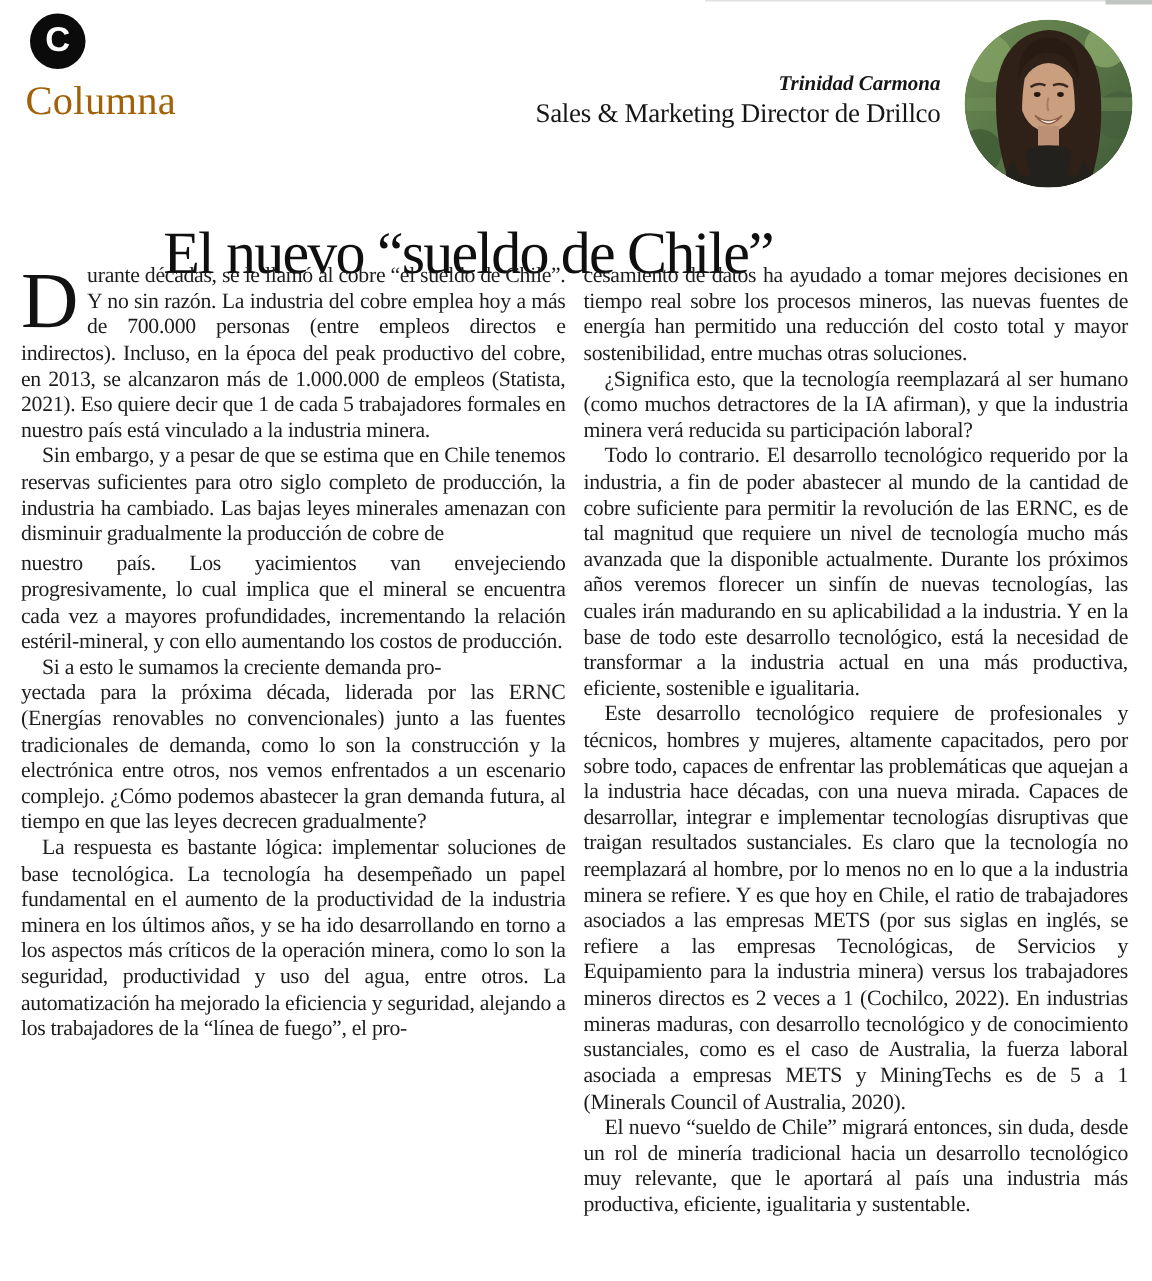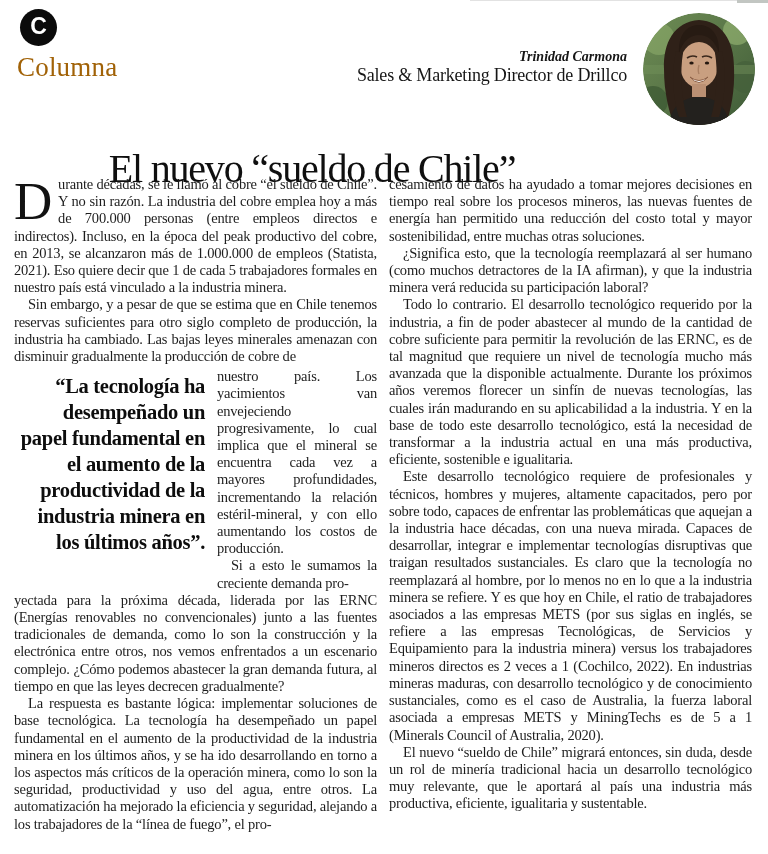--- a/index.html
+++ b/index.html
@@ -115,21 +115,20 @@
 
   <h1 class="article-title">El nuevo “sueldo de Chile”</h1>
 
   <div class="article">
 
     <div class="col">
       <p><span class="dropcap">D</span><span>urante décadas, se le llamó al cobre “el sueldo de Chile”. Y no sin razón. La industria del cobre emplea hoy a más de 700.000 personas (entre empleos directos e indirectos). Incluso, en la época del peak productivo del cobre, en 2013, se alcanzaron más de 1.000.000 de empleos (Statista, 2021). Eso quiere decir que 1 de cada 5 trabajadores formales en nuestro país está vinculado a la industria minera.</span></p>
       <p class="indent">Sin embargo, y a pesar de que se estima que en Chile tenemos reservas suficientes para otro siglo completo de producción, la industria ha cambiado. Las bajas leyes minerales amenazan con disminuir gradualmente la producción de cobre de</p>
 
       <div class="quote-row">
-        <div class="pull-quote">“La tecnología ha desempeñado un papel fundamental en el aumento de la productividad de la industria minera en los últimos años”.</div>
         <div class="wrap-col">
           <p>nuestro país. Los yacimientos van envejeciendo progresivamente, lo cual implica que el mineral se encuentra cada vez a mayores profundidades, incrementando la relación estéril-mineral, y con ello aumentando los costos de producción.</p>
           <p class="indent">Si a esto le sumamos la creciente demanda pro-</p>
         </div>
       </div>
 
       <p>yectada para la próxima década, liderada por las ERNC (Energías renovables no convencionales) junto a las fuentes tradicionales de demanda, como lo son la construcción y la electrónica entre otros, nos vemos enfrentados a un escenario complejo. ¿Cómo podemos abastecer la gran demanda futura, al tiempo en que las leyes decrecen gradualmente?</p>
       <p class="indent">La respuesta es bastante lógica: implementar soluciones de base tecnológica. La tecnología ha desempeñado un papel fundamental en el aumento de la productividad de la industria minera en los últimos años, y se ha ido desarrollando en torno a los aspectos más críticos de la operación minera, como lo son la seguridad, productividad y uso del agua, entre otros. La automatización ha mejorado la eficiencia y seguridad, alejando a los trabajadores de la “línea de fuego”, el pro-</p>
     </div>
 

